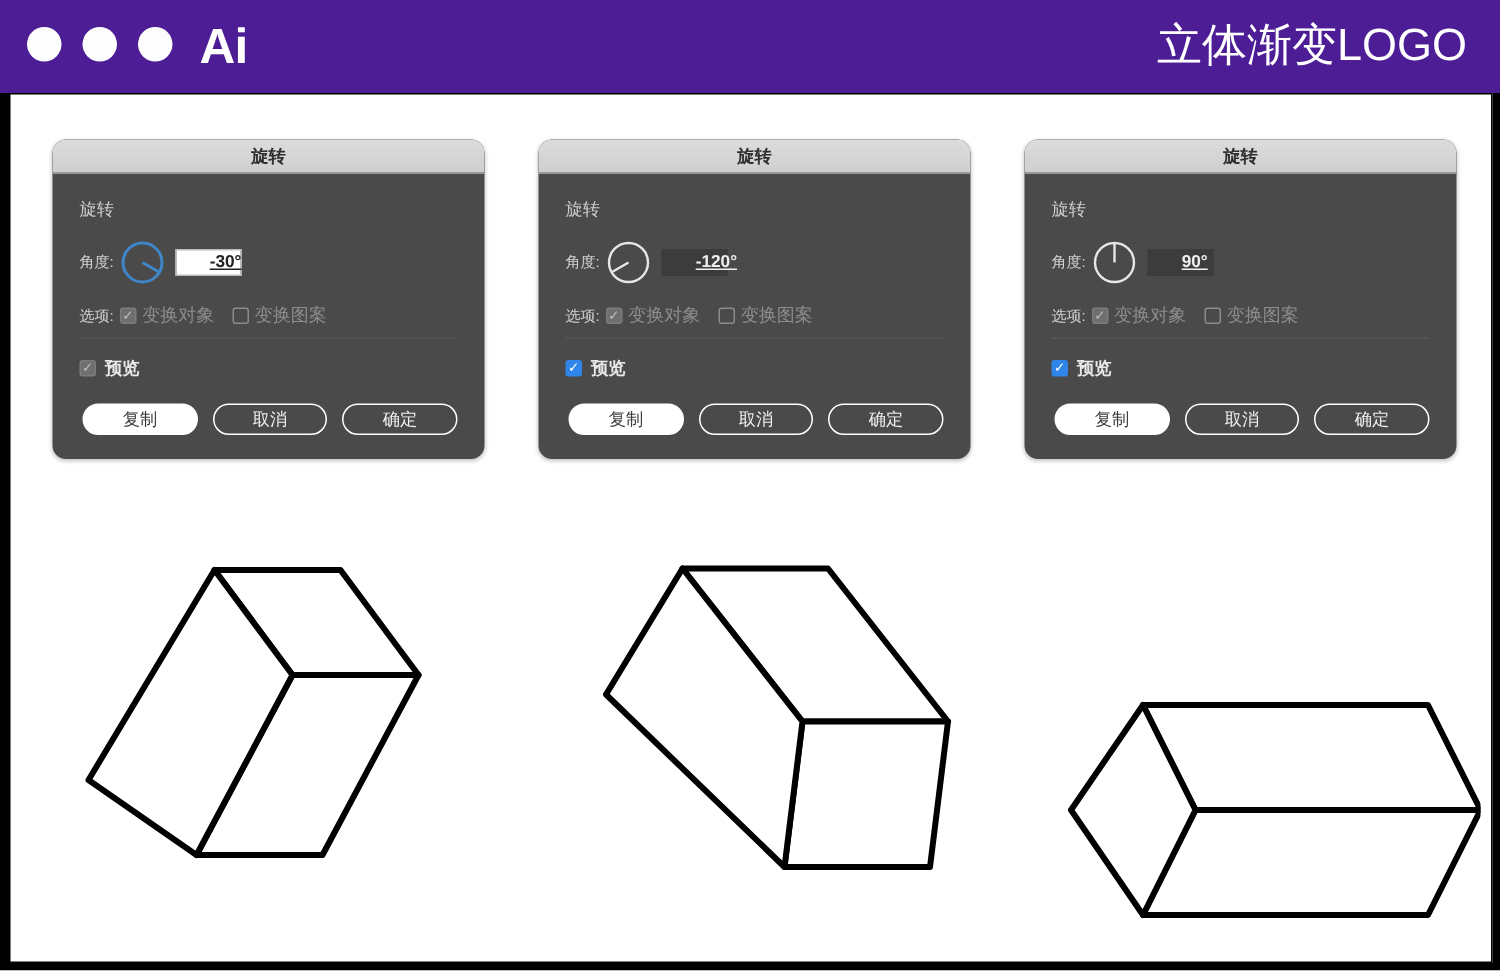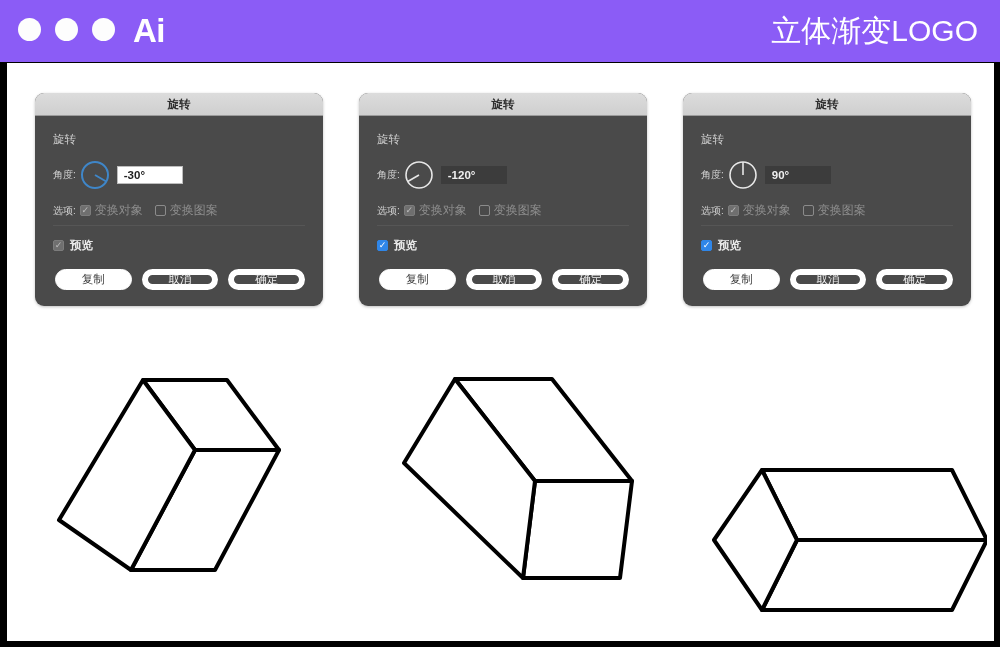--- a/index.html
+++ b/index.html
@@ -7,21 +7,21 @@
     width: 1000px; height: 647px;
     background: #ffffff;
     font-family: "Liberation Sans", "DejaVu Sans", sans-serif;
     overflow: hidden;
   }
   #root { position: relative; width: 1000px; height: 647px; background:#000; }
 
   
   .header {
     position: absolute; left:0; top:0; width:1000px; height:62px;
-    background:#8b5cf6;
+    background:#4c1d95;
   }
   .dots { position:absolute; left:18px; top:18px; display:flex; gap:14px; }
   .dot { width:23px; height:23px; border-radius:50%; background:#fdfdfd; }
   .ai-logo {
     position:absolute; left:133px; top:11px;
     font-size:33px; font-weight:bold; color:#ffffff;
     letter-spacing:-0.5px; line-height:39px;
   }
   .header-title {
     position:absolute; right:22px; top:11px;
@@ -58,25 +58,26 @@
 
   .row { display:flex; align-items:center; }
   .row-angle { margin-bottom:12px; }
   .field-label { font-size:10px; color:#d2d2d2; margin-right:4px; white-space:nowrap;}
 
   
   .dial { position:relative; width:30px; height:30px; margin-right:7px; }
   .dial svg { display:block; }
 
   .angle-input {
-    width:66px; height:18px;
+    width:44px; height:18px;
     font-size:11.5px;
     display:flex; align-items:center;
-    padding-left:6px;
+    padding-left:22px;
     font-weight:bold;
+    text-decoration:underline;
   }
   .angle-input.active { background:#ffffff; color:#222222; border:1px solid #bdbdbd; }
   .angle-input.idle   { background:#3c3c3c; color:#efefef; border:1px solid #3c3c3c; }
 
   
   .row-options { margin-bottom:6px;align-items:center; }
   .opt { display:flex; align-items:center; margin-right:12px; }
   .opt-label { font-size:12px; color:#8d8d8d; margin-left:4px; white-space:nowrap;}
   .cb {
     width:11px; height:11px; border-radius:2px;
@@ -95,21 +96,21 @@
   .preview-label { font-size:11.5px; color:#e8e8e8; margin-left:6px; font-weight:bold;}
 
   
   .btn-row { display:flex; gap:10px; padding:16px 18px 16px 20px; }
   .btn {
     height:21px; border-radius:11px;
     display:flex; align-items:center; justify-content:center;
     font-size:11.5px;
   }
   .btn.primary  { background:#ffffff; color:#3b3b3b; border:1px solid #ffffff; }
-  .btn.ghost    { background:transparent; color:#f0f0f0; border:6px solid #ffffff; }
+  .btn.ghost    { background:transparent; color:#f0f0f0; border:1px solid #ffffff; }
 
   
   .box-svg { position:absolute; }
 </style>
 </head>
 <body>
 
 <div id="root">
 
   <div class="header">

